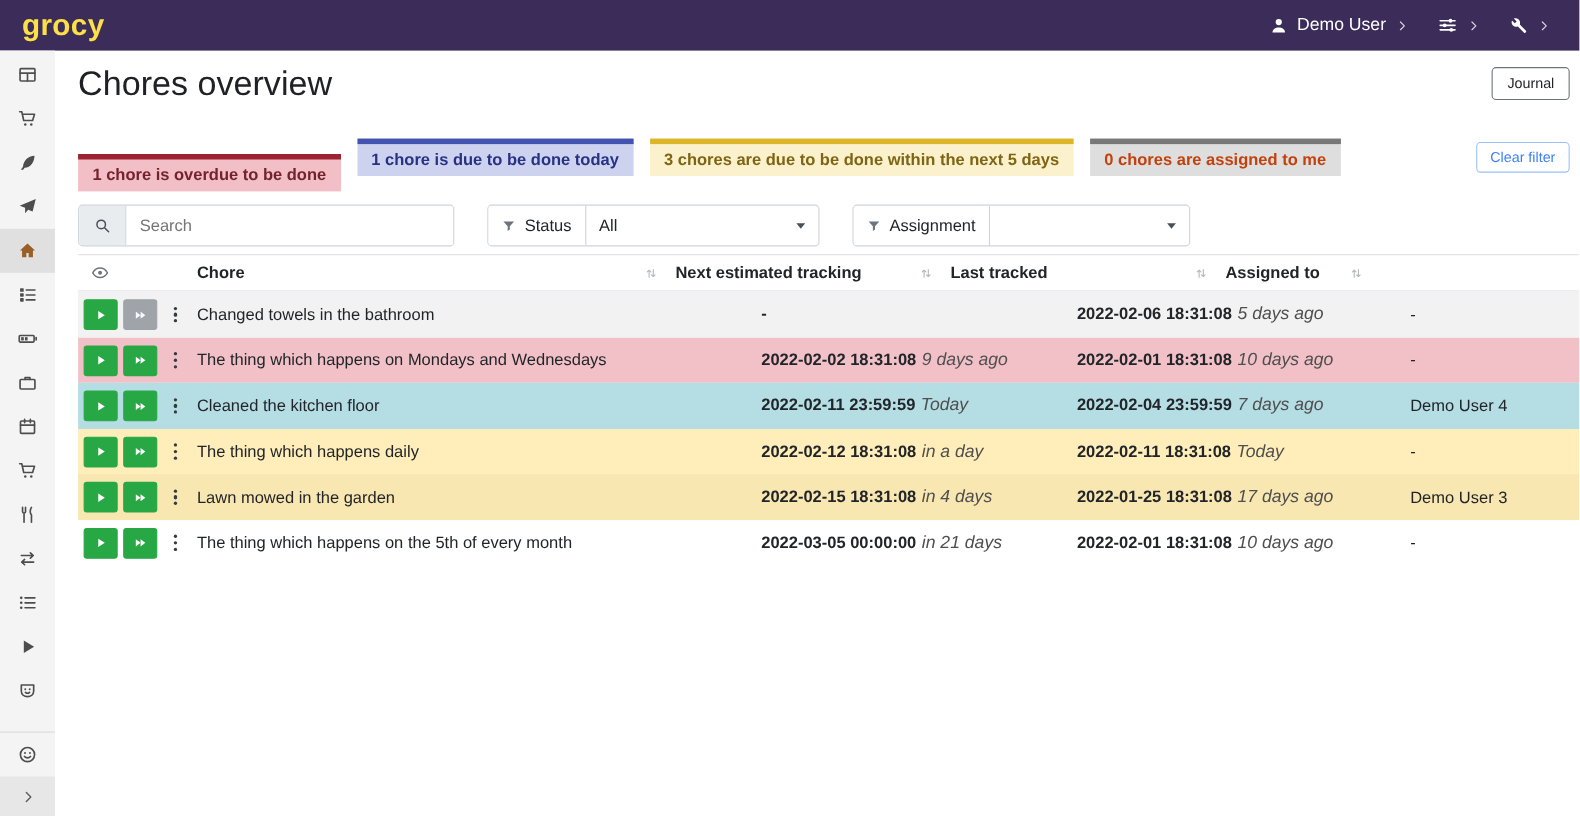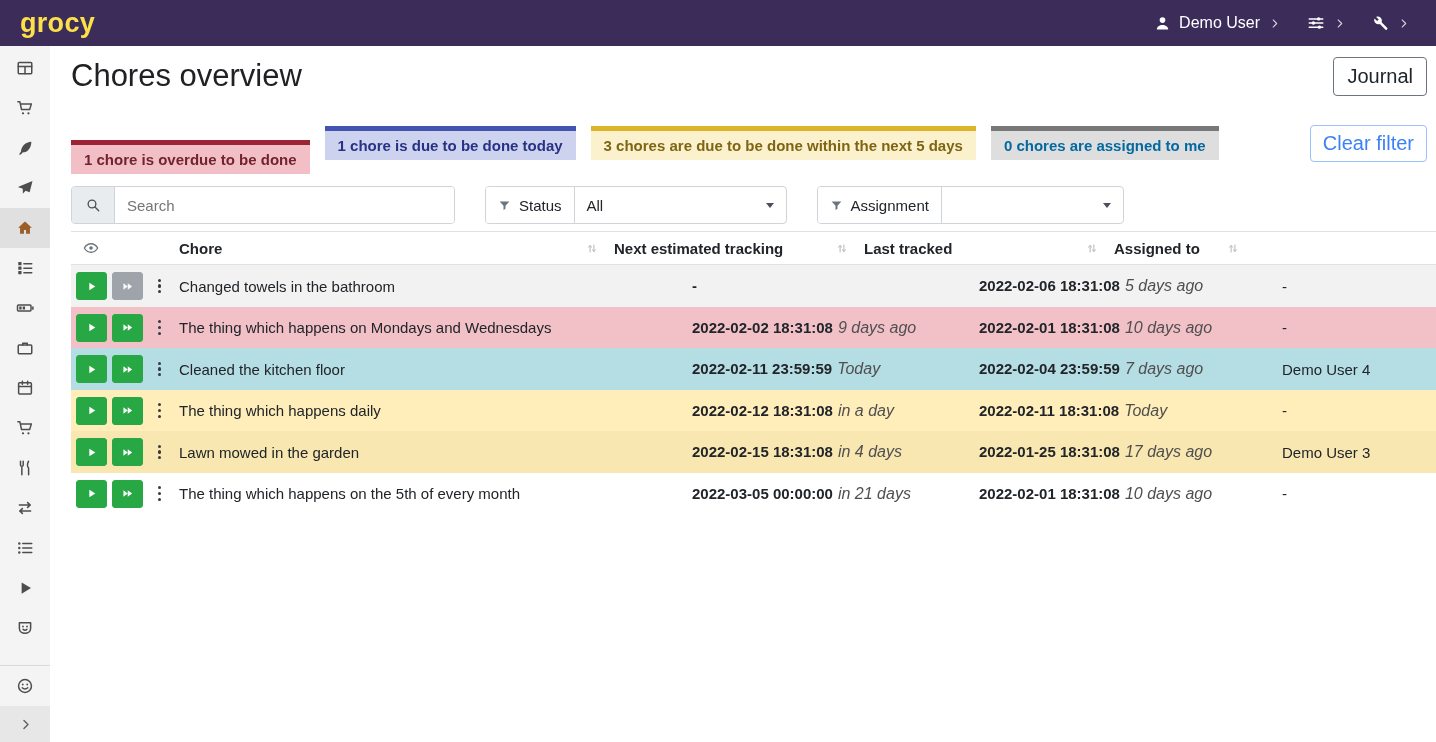--- a/index.html
+++ b/index.html
@@ -27,32 +27,32 @@
   .side-bottom{margin-top:auto;display:flex;flex-direction:column}
   .side-divider{border-top:1px solid #dadada}
   .collapse-bar{height:36px;background:#e7e7e7;display:flex;align-items:center;justify-content:center;color:#5c5c5c;cursor:pointer}
 
   .main{flex:1;padding-left:21px;overflow:hidden}
 
   
   .title-row{display:flex;align-items:center;justify-content:space-between;margin:10px 9px 16px 0}
   h1{font-size:31px;font-weight:500;margin:0;color:#202124;line-height:1.3}
   .btn-outline{background:#fff;border:1px solid #6c757d;border-radius:4px;padding:6px 13px;
-               font-size:20px;color:#212529;cursor:pointer;font-family:inherit;line-height:1.25}
+               font-size:13px;color:#212529;cursor:pointer;font-family:inherit;line-height:1.25}
   .clear-filter{border-color:#9cc0fa;color:#3c82f6;padding:5px 12px}
 
   .chips-row{display:flex;align-items:center;gap:15px;margin:6px 9px 0 0}
   .chip{border-top:5px solid #999;background:#eee;padding:6px 13px;font-weight:700;cursor:pointer;white-space:nowrap}
   .chips-row .clear-filter{margin-left:auto}
 
   
   .filters-row{display:flex;align-items:stretch;gap:30px;margin-top:12px}
   .group{display:flex;align-items:stretch;height:38px;border:1px solid #ced4da;border-radius:4px;background:#fff;overflow:hidden}
   .addon{display:flex;align-items:center;justify-content:center;padding:0 12px;border-right:1px solid #ced4da;color:#495057}
-  .search-group{width:384px}
+  .search-group{width:342px}
   .search-group .addon{background:#e9ecef;width:43px;flex:none}
   .search-group input{border:none;outline:none;flex:1;padding:0 12px;font-size:15px;font-family:inherit;color:#212529;min-width:0}
   .search-group input::placeholder{color:#757575}
   .addon.label{gap:8px;background:#fff;color:#212529}
   .addon.label svg{color:#6c757d;flex:none}
   .select{display:flex;align-items:center;justify-content:space-between;padding:0 12px;cursor:pointer}
   .caret{width:0;height:0;border-left:4.5px solid transparent;border-right:4.5px solid transparent;border-top:5.5px solid #495057;flex:none;margin-left:8px}
 
   
   .thead{display:grid;grid-template-columns:99px 435px 250px 250px 141px 1fr;align-items:center;
@@ -252,21 +252,21 @@
 
     <div class="title-row">
       <h1>Chores overview</h1>
       <button class="btn-outline">Journal</button>
     </div>
 
     <div class="chips-row">
       <div class="chip" style="border-top-color: rgb(156, 35, 51); background: rgb(242, 191, 198); color: rgb(115, 35, 46); margin-top: 28px;"><span>1 chore is overdue to be done</span></div>
       <div class="chip" style="border-top-color: rgb(67, 83, 176); background: rgb(205, 211, 238); color: rgb(39, 49, 133);"><span>1 chore is due to be done today</span></div>
       <div class="chip" style="border-top-color: rgb(220, 181, 43); background: rgb(251, 241, 205); color: rgb(126, 101, 19);"><span>3 chores are due to be done within the next 5 days</span></div>
-      <div class="chip" style="border-top-color: rgb(120, 120, 120); background: rgb(222, 222, 222); color: #0369a1;"><span>0 chores are assigned to me</span></div>
+      <div class="chip" style="border-top-color: rgb(120, 120, 120); background: rgb(222, 222, 222); color: #c2410c;"><span>0 chores are assigned to me</span></div>
       <button class="btn-outline clear-filter">Clear filter</button>
     </div>
 
     <div class="filters-row">
       <div class="group search-group">
         <span class="addon">
           <svg class="stroke" viewBox="0 0 24 24" width="16" height="16">
               <circle cx="10.5" cy="10.5" r="5.8"></circle>
               <path d="M15 15l5.6 5.6"></path>
             </svg>

